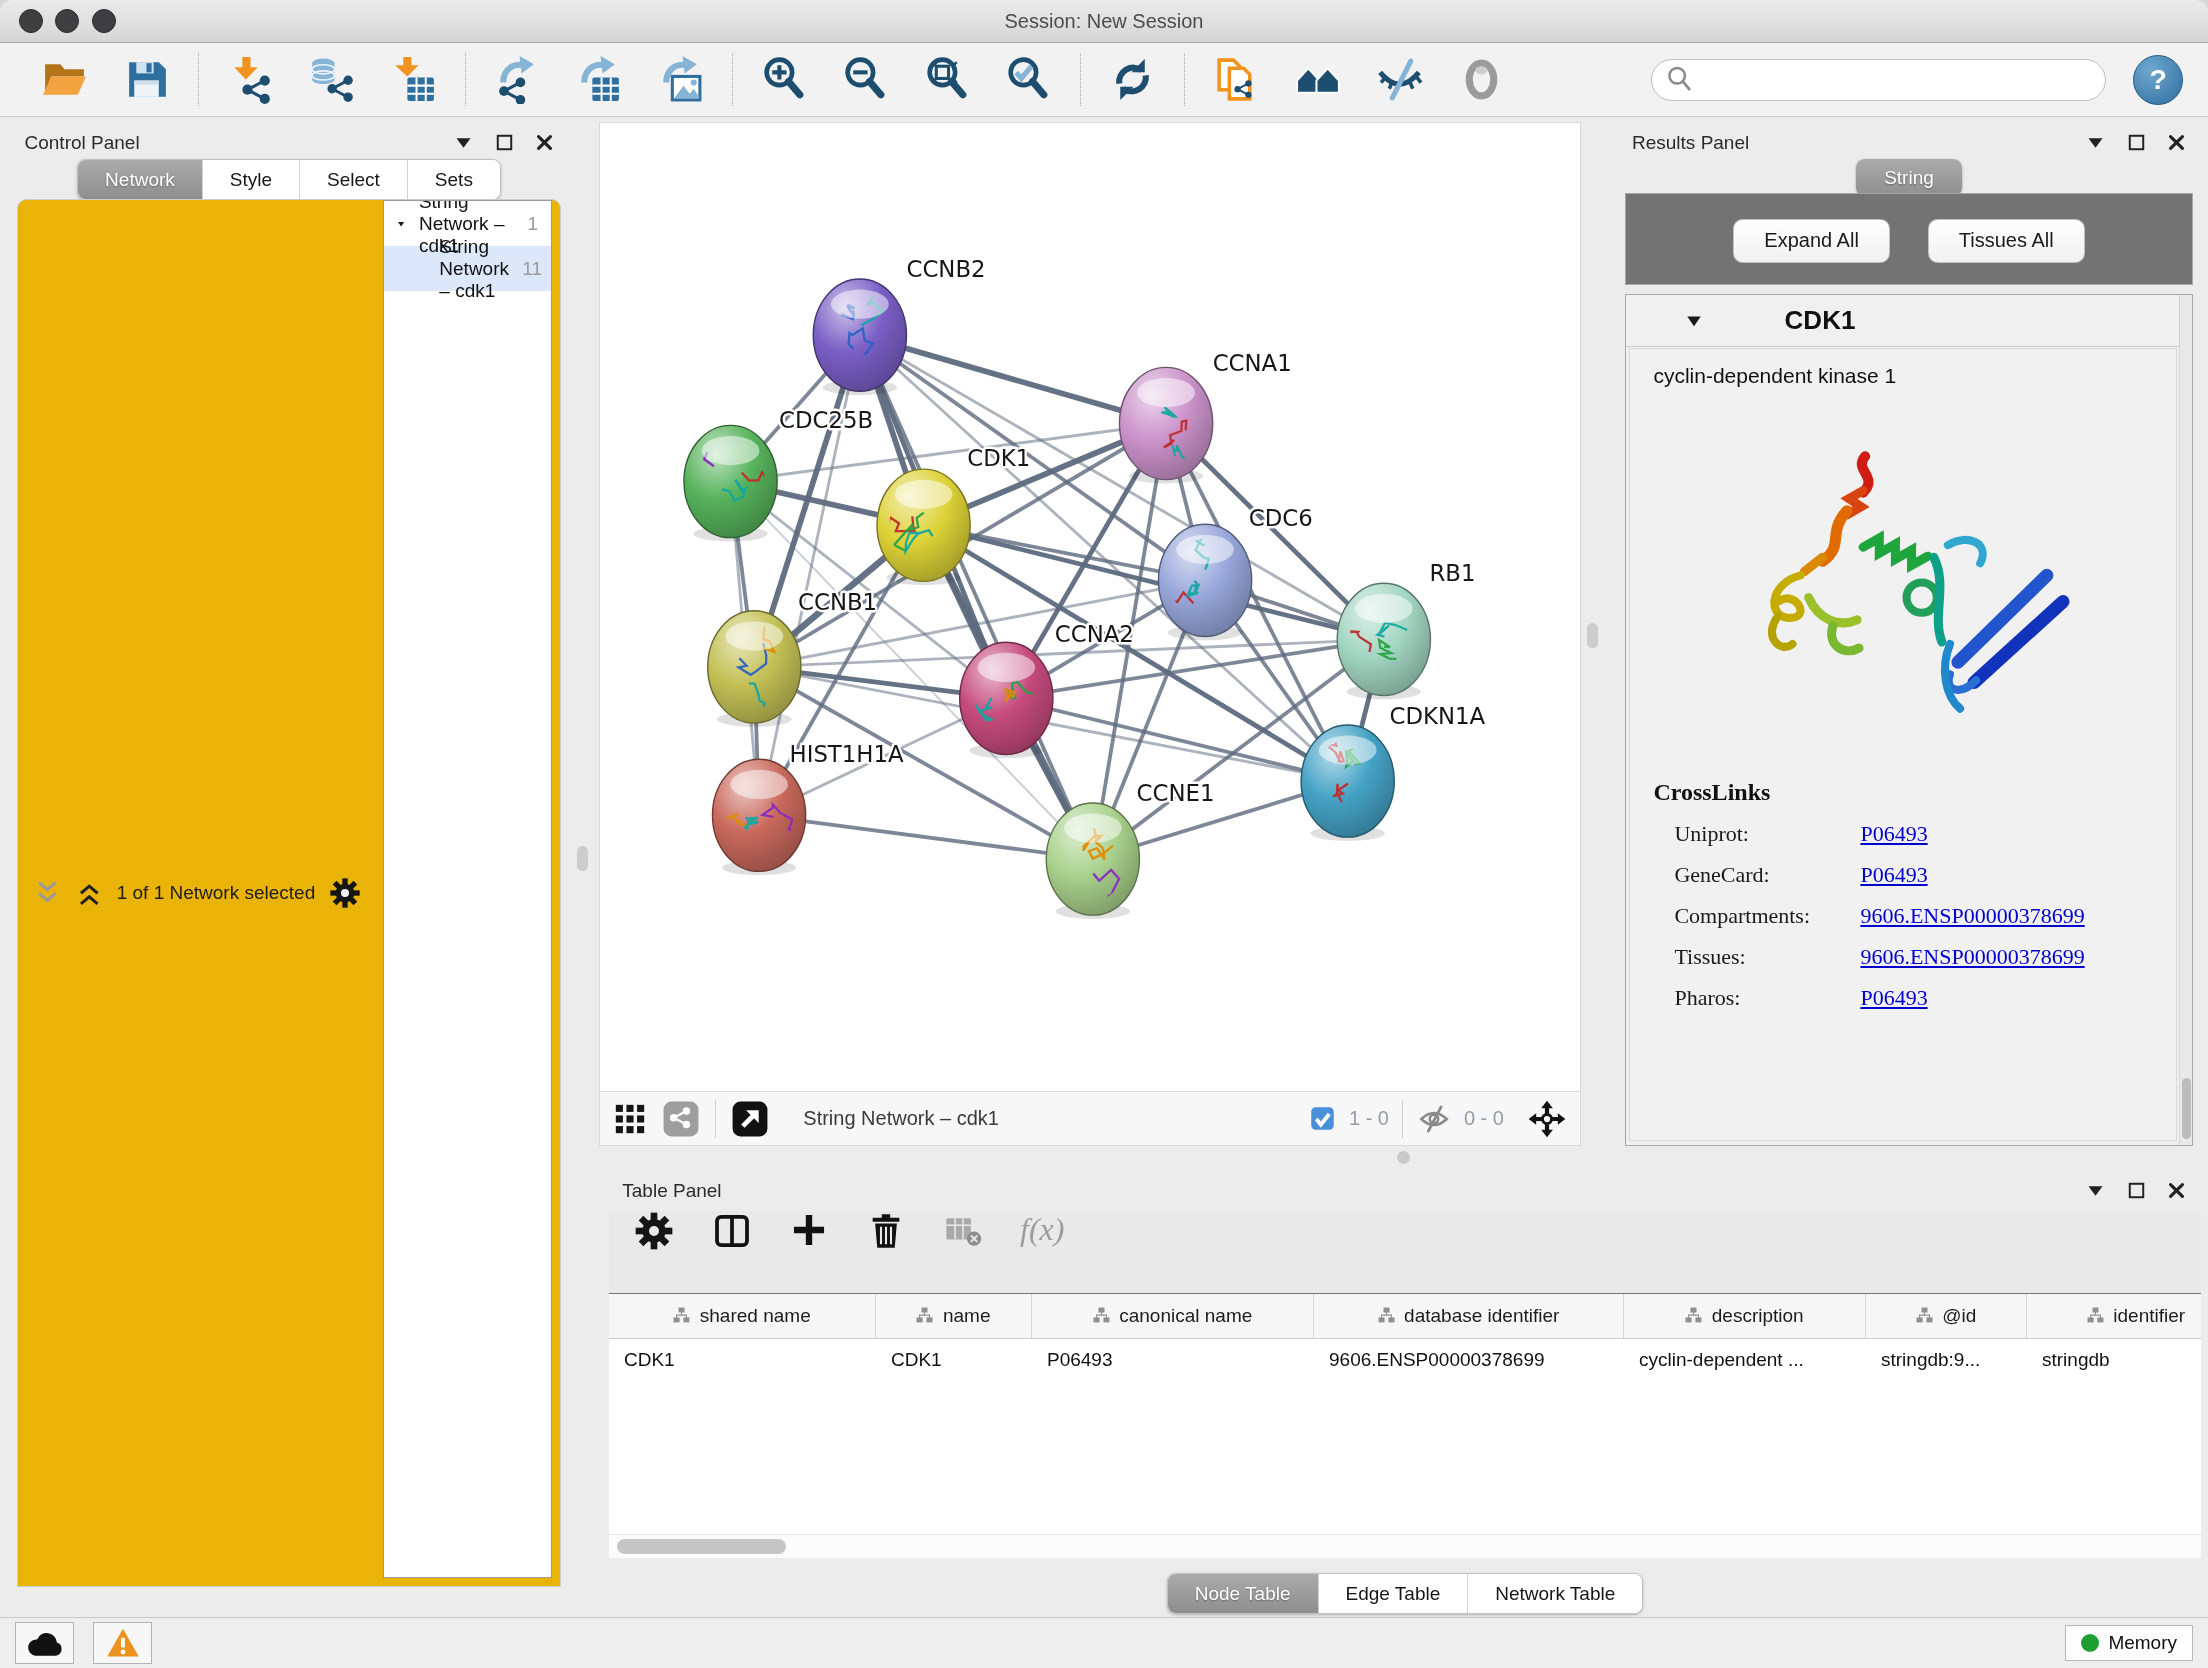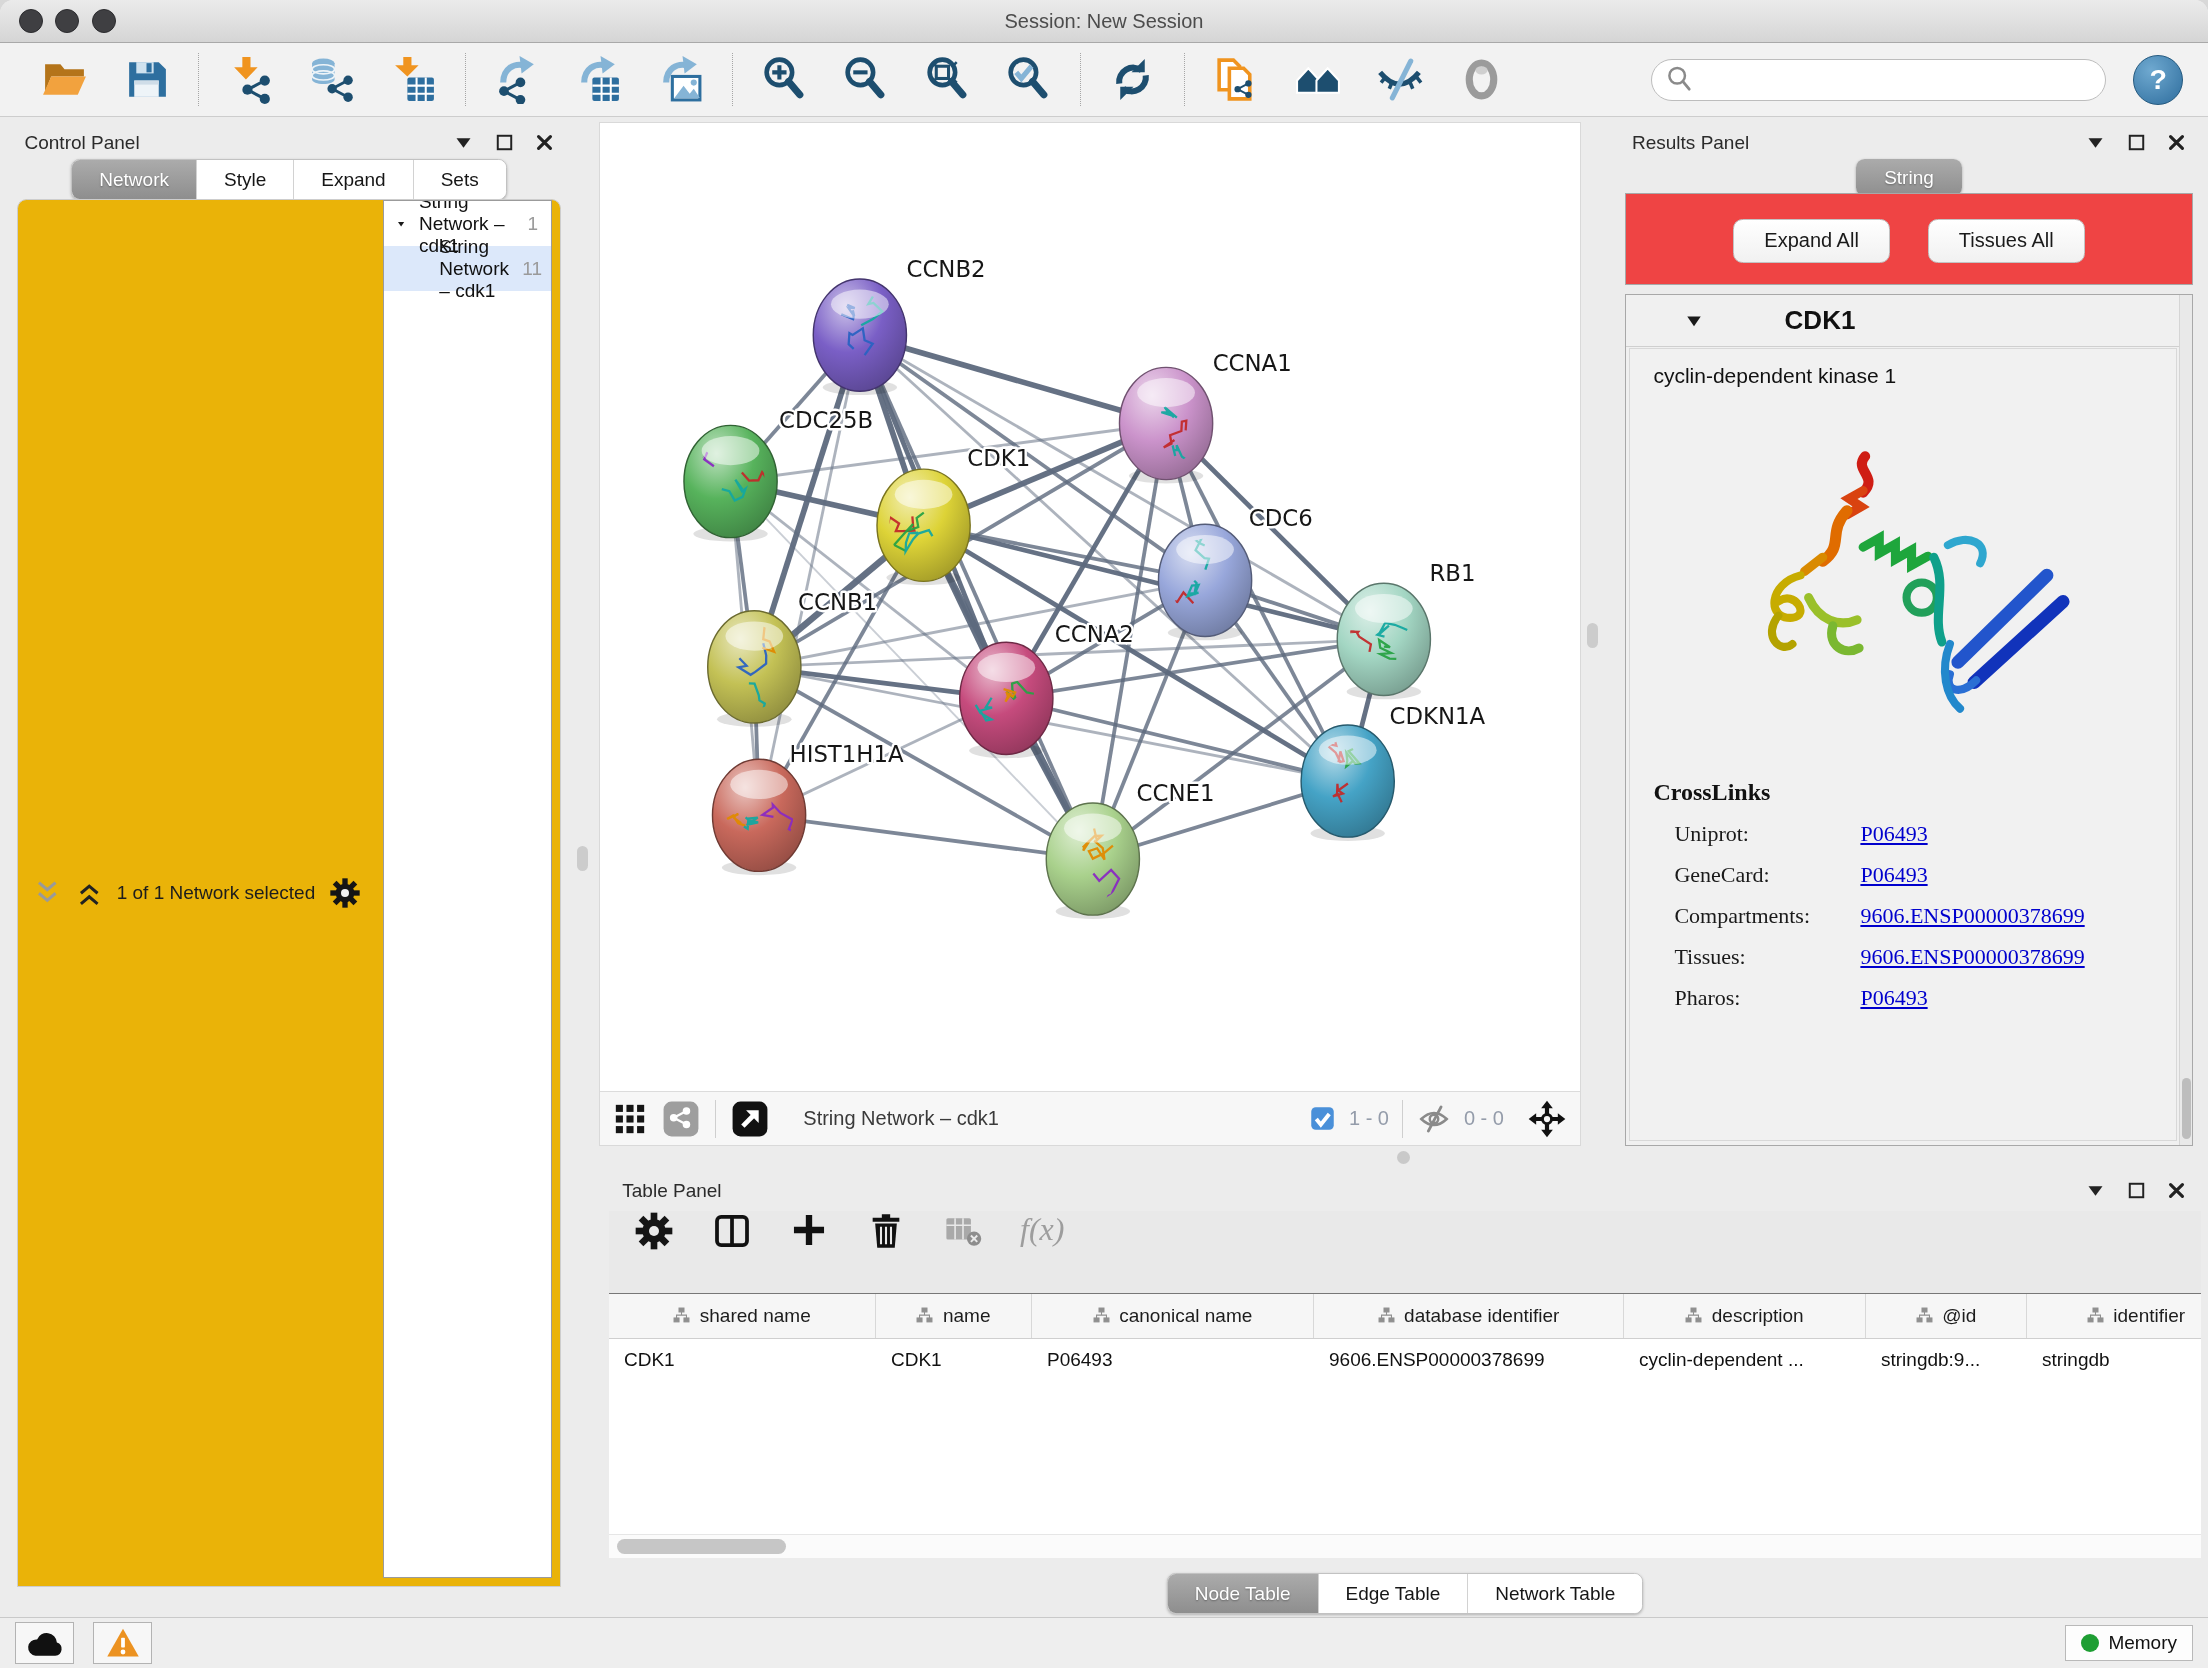--- a/index.html
+++ b/index.html
@@ -56,21 +56,21 @@
   .nt-right{margin-left:auto;display:flex;align-items:center;gap:13.3px;}
   .splitter-h{position:absolute;left:599px;top:1146px;right:0;height:24px;}
   .handle-dot{width:13.3px;height:13.3px;border-radius:6.7px;background:#c9c9c9;margin:4.8px auto 0;}
   .v-handle{position:absolute;left:1587px;top:623px;width:11.4px;height:25px;border-radius:5.7px;background:#cccccc;}
   .l-handle{position:absolute;left:577px;top:846px;width:11.4px;height:25px;border-radius:5.7px;background:#cccccc;}
 
   
   .results-panel{position:absolute;left:1617px;top:122px;width:584px;height:1024px;display:flex;flex-direction:column;box-sizing:border-box;}
   .rp-tab-row{display:flex;justify-content:center;}
   .rp-tab{padding:7.6px 28.5px;font-size:19px;color:#fff;background:linear-gradient(#ababab,#8e8e8e);border-radius:8.6px;box-shadow:0 1px 2.9px rgba(0,0,0,.3);text-shadow:0 1px 1.9px rgba(0,0,0,.35);}
-  .rp-box1{margin:-3.8px 7.6px 9.5px;border:1.4px solid #a8a8a8;background:#ef4444;padding:25px 0 21px;display:flex;justify-content:center;gap:38px;}
+  .rp-box1{margin:-3.8px 7.6px 9.5px;border:1.4px solid #a8a8a8;background:#737373;padding:25px 0 21px;display:flex;justify-content:center;gap:38px;}
   .rp-btn{background:linear-gradient(#ffffff,#f1f1f1);border:1.4px solid #c3c3c3;border-radius:9.5px;padding:9.5px 30px;font-size:20px;color:#1a1a1a;}
   .rp-box2{margin:0 7.6px;border:1.4px solid #a8a8a8;background:#f0f0f0;flex:1;position:relative;overflow:hidden;}
   .rp-entry-header{display:flex;align-items:center;height:51px;border-bottom:1px solid #cfcfcf;}
   .rp-caret{margin-left:59px;}
   .rp-entry-name{font-size:26px;font-weight:bold;color:#111;margin-left:82px;}
   .rp-entry-body{position:absolute;top:53px;bottom:3.8px;left:3.8px;right:15px;border:1px solid #d8d8d8;background:#f1f1f1;overflow:hidden;}
   .rp-desc{font-size:21px;color:#111;padding:15px 23px;}
   .protein{display:block;margin:25px auto 9.5px;}
   .crosslinks{font-family:"Liberation Serif",serif;padding:3.8px 23px;}
   .cl-title{font-weight:bold;font-size:24px;color:#111;margin:15px 0 5.7px;}
@@ -341,21 +341,21 @@
             <svg viewBox="0 0 48 48" width="100%" height="100%">
               <path d="M9 9L39 39M39 9L9 39" stroke="#222" stroke-width="8" stroke-linecap="round"></path>
             </svg>
           </span>
       </span>
     </div>
     <div class="cp-tabs-row">
         <div class="seg-tabs" id="cp-tabs">
           <div class="seg-tab selected">Network</div>
           <div class="seg-tab">Style</div>
-          <div class="seg-tab">Expand</div>
+          <div class="seg-tab">Select</div>
           <div class="seg-tab">Sets</div>
         </div>
       </div>
     <div class="cp-inner">
       <div class="cp-subrow">
         <span class="icon" style="width: 28.5px; height: 28.5px;">
             <svg viewBox="0 0 48 48" width="100%" height="100%">
               <path d="M10 6l14 12L38 6M10 24l14 12 14-12" fill="none" stroke="#9a9a9a" stroke-width="5"></path>
             </svg>
           </span>

